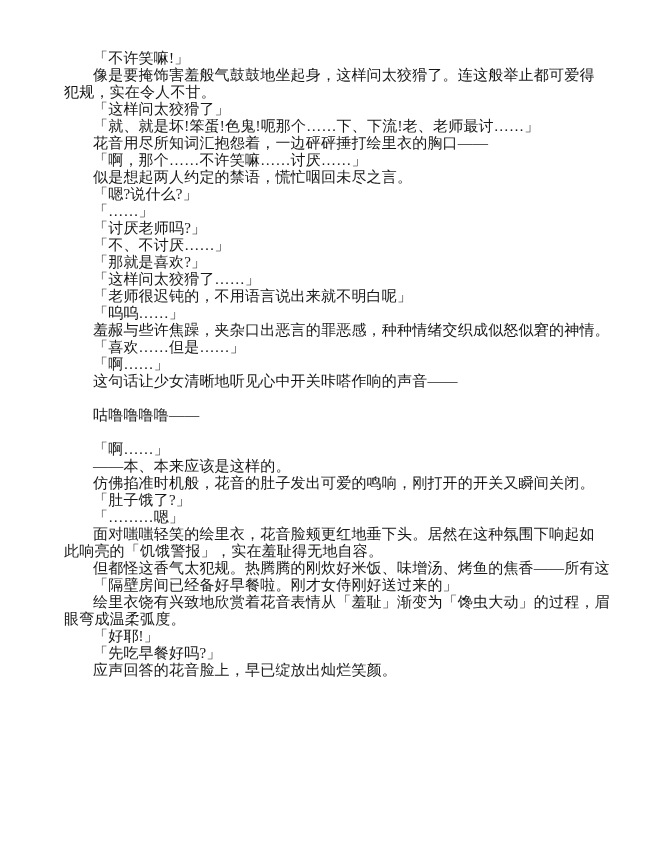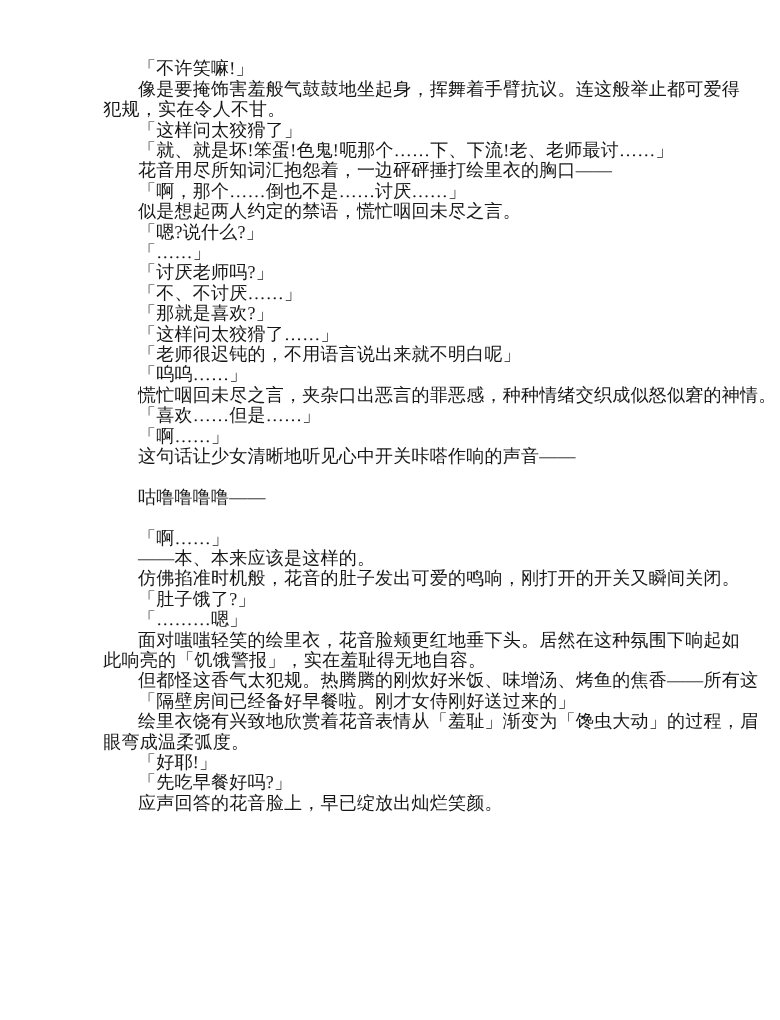--- a/index.html
+++ b/index.html
@@ -6,21 +6,21 @@
     margin: 0;
     padding: 0;
     background: #ffffff;
   }
   .page {
     position: relative;
     width: 650px;
     height: 850px;
     background: #ffffff;
     box-sizing: border-box;
-    padding: 50px 28px 0 86px;
+    padding: 50px 28px 0 64px;
     overflow: hidden;
   }
   .text-block {
     width: 100%;
   }
   .line {
     font-family: "Liberation Serif", "DejaVu Serif", serif;
     font-size: 15px;
     line-height: 17px;
     height: 17px;
@@ -31,36 +31,36 @@
   .line.indent {
     text-indent: 29px;
   }
 </style>
 </head>
 <body>
 
 <div class="page">
   <div class="text-block">
       <div class="line indent">「不许笑嘛!」</div>
-      <div class="line indent">像是要掩饰害羞般气鼓鼓地坐起身，挥舞着手臂抗议。连这般举止都可爱得</div>
+      <div class="line indent">像是要掩饰害羞般气鼓鼓地坐起身，这样问太狡猾了。连这般举止都可爱得</div>
       <div class="line">犯规，实在令人不甘。</div>
       <div class="line indent">「这样问太狡猾了」</div>
       <div class="line indent">「就、就是坏!笨蛋!色鬼!呃那个……下、下流!老、老师最讨……」</div>
       <div class="line indent">花音用尽所知词汇抱怨着，一边砰砰捶打绘里衣的胸口——</div>
-      <div class="line indent">「啊，那个……倒也不是……讨厌……」</div>
+      <div class="line indent">「啊，那个……不许笑嘛……讨厌……」</div>
       <div class="line indent">似是想起两人约定的禁语，慌忙咽回未尽之言。</div>
       <div class="line indent">「嗯?说什么?」</div>
       <div class="line indent">「……」</div>
       <div class="line indent">「讨厌老师吗?」</div>
       <div class="line indent">「不、不讨厌……」</div>
       <div class="line indent">「那就是喜欢?」</div>
       <div class="line indent">「这样问太狡猾了……」</div>
       <div class="line indent">「老师很迟钝的，不用语言说出来就不明白呢」</div>
       <div class="line indent">「呜呜……」</div>
-      <div class="line indent">慌忙咽回未尽之言，夹杂口出恶言的罪恶感，种种情绪交织成似怒似窘的神情。</div>
+      <div class="line indent">羞赧与些许焦躁，夹杂口出恶言的罪恶感，种种情绪交织成似怒似窘的神情。</div>
       <div class="line indent">「喜欢……但是……」</div>
       <div class="line indent">「啊……」</div>
       <div class="line indent">这句话让少女清晰地听见心中开关咔嗒作响的声音——</div>
       <div class="line"></div>
       <div class="line indent">咕噜噜噜噜——</div>
       <div class="line"></div>
       <div class="line indent">「啊……」</div>
       <div class="line indent">——本、本来应该是这样的。</div>
       <div class="line indent">仿佛掐准时机般，花音的肚子发出可爱的鸣响，刚打开的开关又瞬间关闭。</div>
       <div class="line indent">「肚子饿了?」</div>

